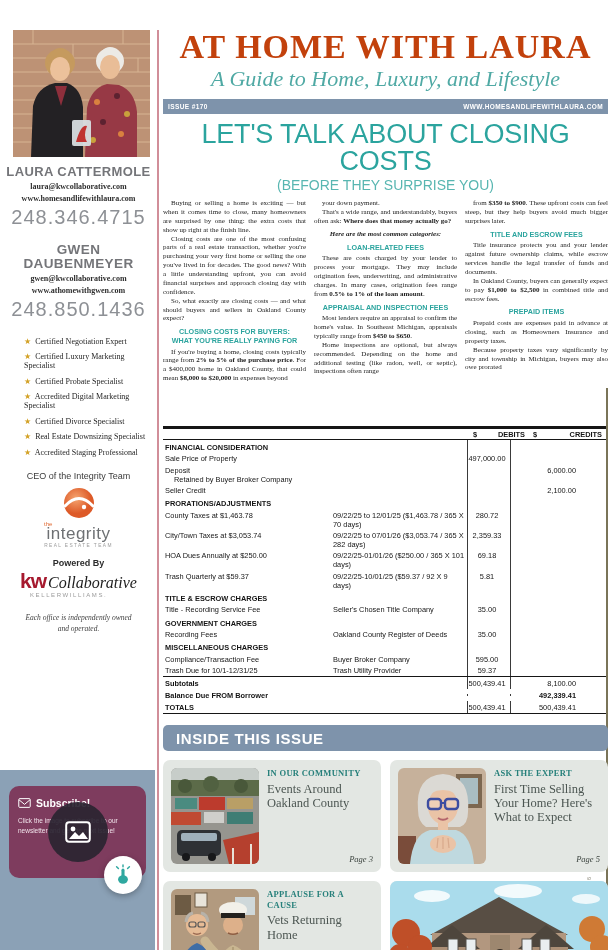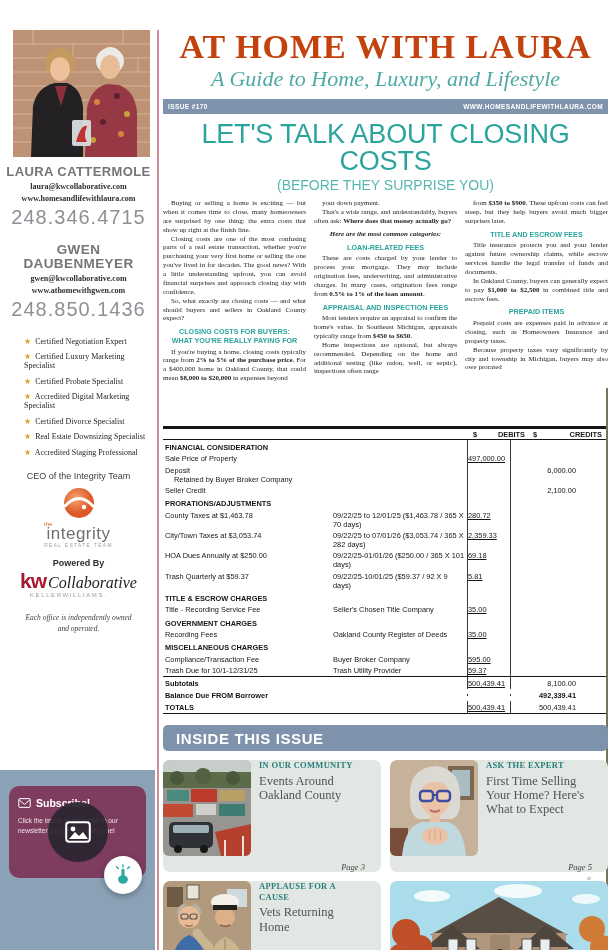--- a/index.html
+++ b/index.html
@@ -69,33 +69,33 @@
   
   .stable { margin-top:8px; width:443px; font-size:7.4px; color:#151515; }
   .thead { display:flex; border-top:3px solid #161616; border-bottom:1.5px solid #161616; font-weight:bold; height:14px; align-items:center; }
   .thead .h-spacer { width:306px; }
   .thead .h-debit, .thead .h-credit { display:flex; justify-content:space-between; padding:0 4px; }
   .thead .h-debit { width:60px; } .thead .h-credit { width:77px; }
   .trow { display:flex; align-items:stretch; }
   .c-label { width:170px; padding:1.2px 0 1.2px 2px; }
   .c-label .sub { padding-left:9px; }
   .c-desc { width:134px; padding:1.2px 0; }
-  .c-debit { width:44px; text-align:left; padding:1.2px 4px 1.2px 0; border-left:1.2px solid #3a3a3a; border-right:1.2px solid #3a3a3a;text-decoration:underline; }
+  .c-debit { width:44px; text-align:center; padding:1.2px 4px 1.2px 0; border-left:1.2px solid #3a3a3a; border-right:1.2px solid #3a3a3a; }
   .c-credit { width:79px; text-align:right; padding:1.2px 14px 1.2px 0; }
   .trow.section .c-label { font-weight:bold; padding-top:3px; }
   .ttotals { border-top:1.5px solid #161616; border-bottom:1.2px solid #161616; }
   .ttotals .c-label { font-weight:bold; }
   .ttotals .trow.strong .c-credit { font-weight:bold; }
   .ttotals .trow { min-height:12px; align-items:center; }
 
   
   .inside-banner { margin-top:11px; height:26px; line-height:27px; background:#7e93ab; color:#fff;
                    font-weight:bold; font-size:15px; letter-spacing:.6px; padding-left:13px; border-radius:5px; }
   .cards { margin-top:9px; display:grid; grid-template-columns:218px 218px; grid-template-rows:112px 112px; gap:9px; }
-  .card { background:#e3e7e3; border-radius:7px; padding:0; display:flex; gap:8px; overflow:hidden; }
+  .card { background:#e3e7e3; border-radius:7px; padding:8px; display:flex; gap:8px; overflow:hidden; }
   .card-img { width:88px; height:96px; border-radius:6px; overflow:hidden; flex:none; }
   .card-text { display:flex; flex-direction:column; width:106px; }
   .kicker { font-family:"Liberation Serif", serif; font-weight:bold; font-size:8.5px; letter-spacing:.3px; color:#27807b; line-height:1.25; }
   .card-title { font-family:"Liberation Serif", serif; font-size:12.5px; color:#4c5652; line-height:1.15; margin-top:3px; }
   .card-page { font-family:"Liberation Serif", serif; font-weight:normal; font-style:italic; font-size:8.5px;
                color:#3c443f; margin-top:auto; text-align:right; }
   .card.full { position:relative; padding:0; }
   .card.full svg { width:100%; height:100%; }
   .spotlight-overlay { position:absolute; left:0; right:8px; bottom:6px; text-align:center; color:#fff;
                        font-family:"Liberation Serif", serif; font-weight:bold; font-size:13px;

